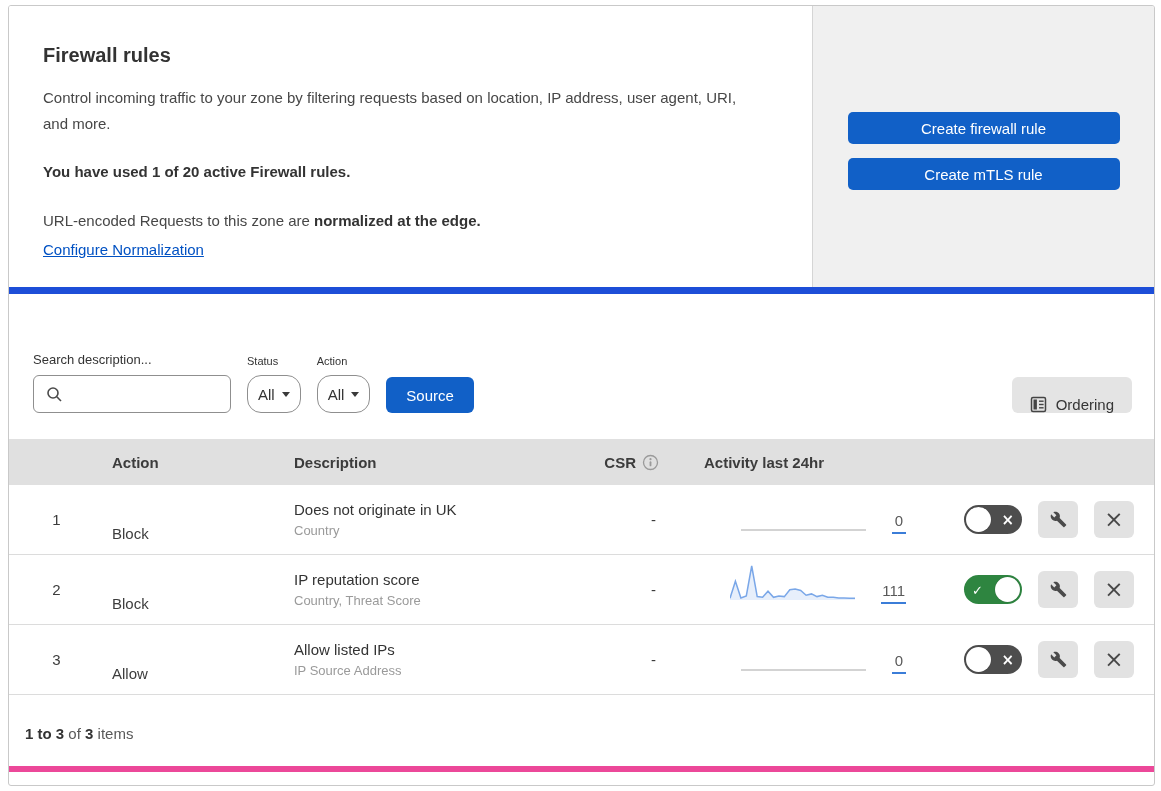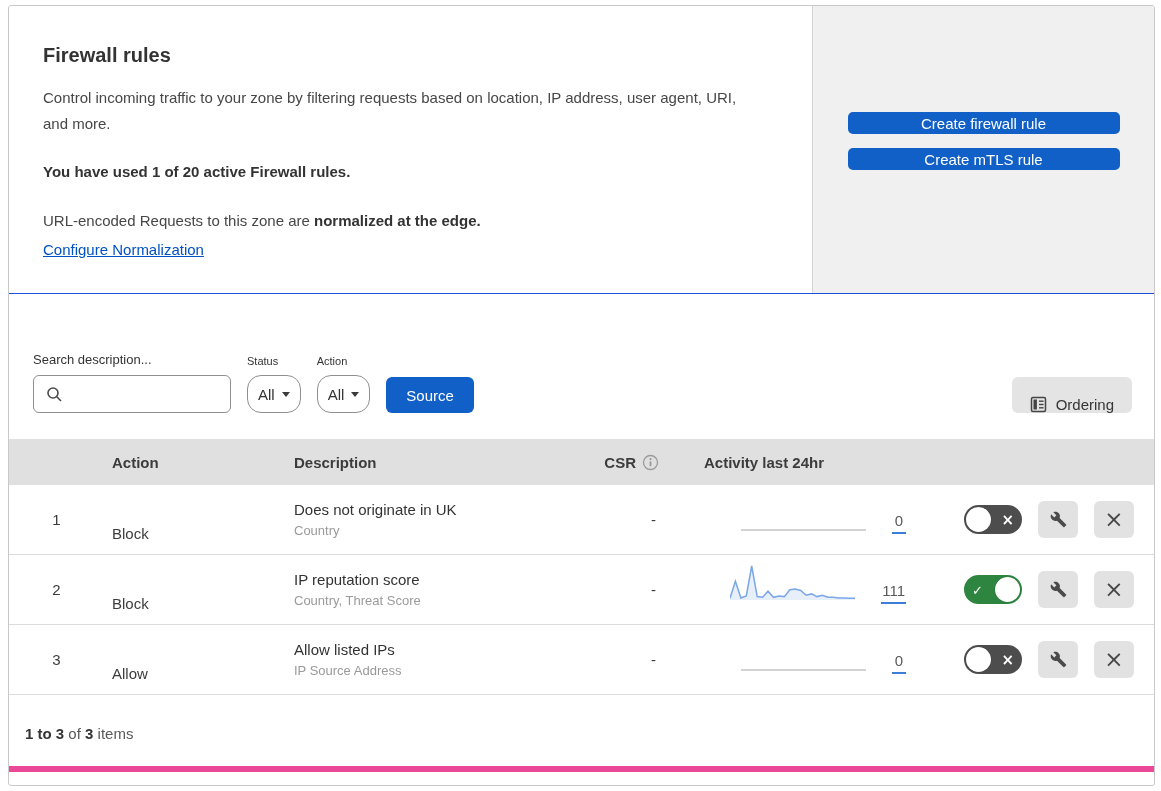--- a/index.html
+++ b/index.html
@@ -2,34 +2,34 @@
 <html><head>
 <meta charset="utf-8">
 <style>
   * { margin:0; padding:0; box-sizing:border-box; }
   html,body { background:#fff; width:1161px; height:791px; font-family:"Liberation Sans","DejaVu Sans",sans-serif; color:#363636; }
   .card {
     position:absolute; left:8px; top:5px; width:1147px; height:781px;
     background:#fff; border:1px solid #c9c9c9; border-radius:3px; overflow:hidden;
   }
   
-  .top-section { display:flex; height:288px; border-bottom:1px solid #1d4ed8; }
+  .top-section { display:flex; height:288px; border-bottom:7px solid #1d4ed8; }
   .intro-panel { width:804px; background:#fff; border-right:1px solid #d5d5d5; padding:38px 60px 0 34px; }
   .page-title { font-size:20px; font-weight:600; color:#333; margin-bottom:18px; }
   .desc { font-size:15px; color:#474747; line-height:26px; max-width:710px; margin-bottom:26px; }
   .usage { font-size:15px; font-weight:700; color:#333; margin-bottom:32px; }
   .norm { font-size:15px; color:#474747; margin-bottom:12px; }
   .norm b { color:#333; }
   .link { font-size:15px; color:#0051c3; text-decoration:underline; cursor:pointer; }
   .actions-panel { flex:1; background:#f0f0f0; display:flex; flex-direction:column; align-items:center; padding-top:106px; gap:14px; }
   .btn-primary {
     background:#1160c7; color:#fff; border:none; border-radius:5px; font-size:15px;
     font-family:inherit; cursor:pointer; display:inline-flex; align-items:center; justify-content:center;
   }
-  .actions-panel .btn-primary { width:272px; height:22px; }
+  .actions-panel .btn-primary { width:272px; height:32px; }
   
   .filter-bar { display:flex; align-items:flex-end; padding:22px 22px 26px 24px; gap:16px; }
   .filter-group { display:flex; flex-direction:column; }
   .filter-label { font-size:13px; color:#333; margin-bottom:8px; }
   .filter-label.lg { font-size:11px;margin-top:39px; }
   .search-box { position:relative; width:198px; height:38px; border:1px solid #8f8f8f; border-radius:6px; background:#fff; }
   .search-box svg { position:absolute; left:12px; top:10px; }
   .search-box input { position:absolute; left:34px; top:0; width:158px; height:36px; border:none; outline:none; font-size:14px; font-family:inherit; background:transparent; }
   .select-box { height:38px; border:1px solid #8f8f8f; border-radius:14px; background:#fff; display:flex; align-items:center; padding:0 10px; gap:7px; font-size:15px; color:#333; cursor:pointer; }
   .caret-down { width:0; height:0; border-left:4.5px solid transparent; border-right:4.5px solid transparent; border-top:5.5px solid #3a3a3a; }

